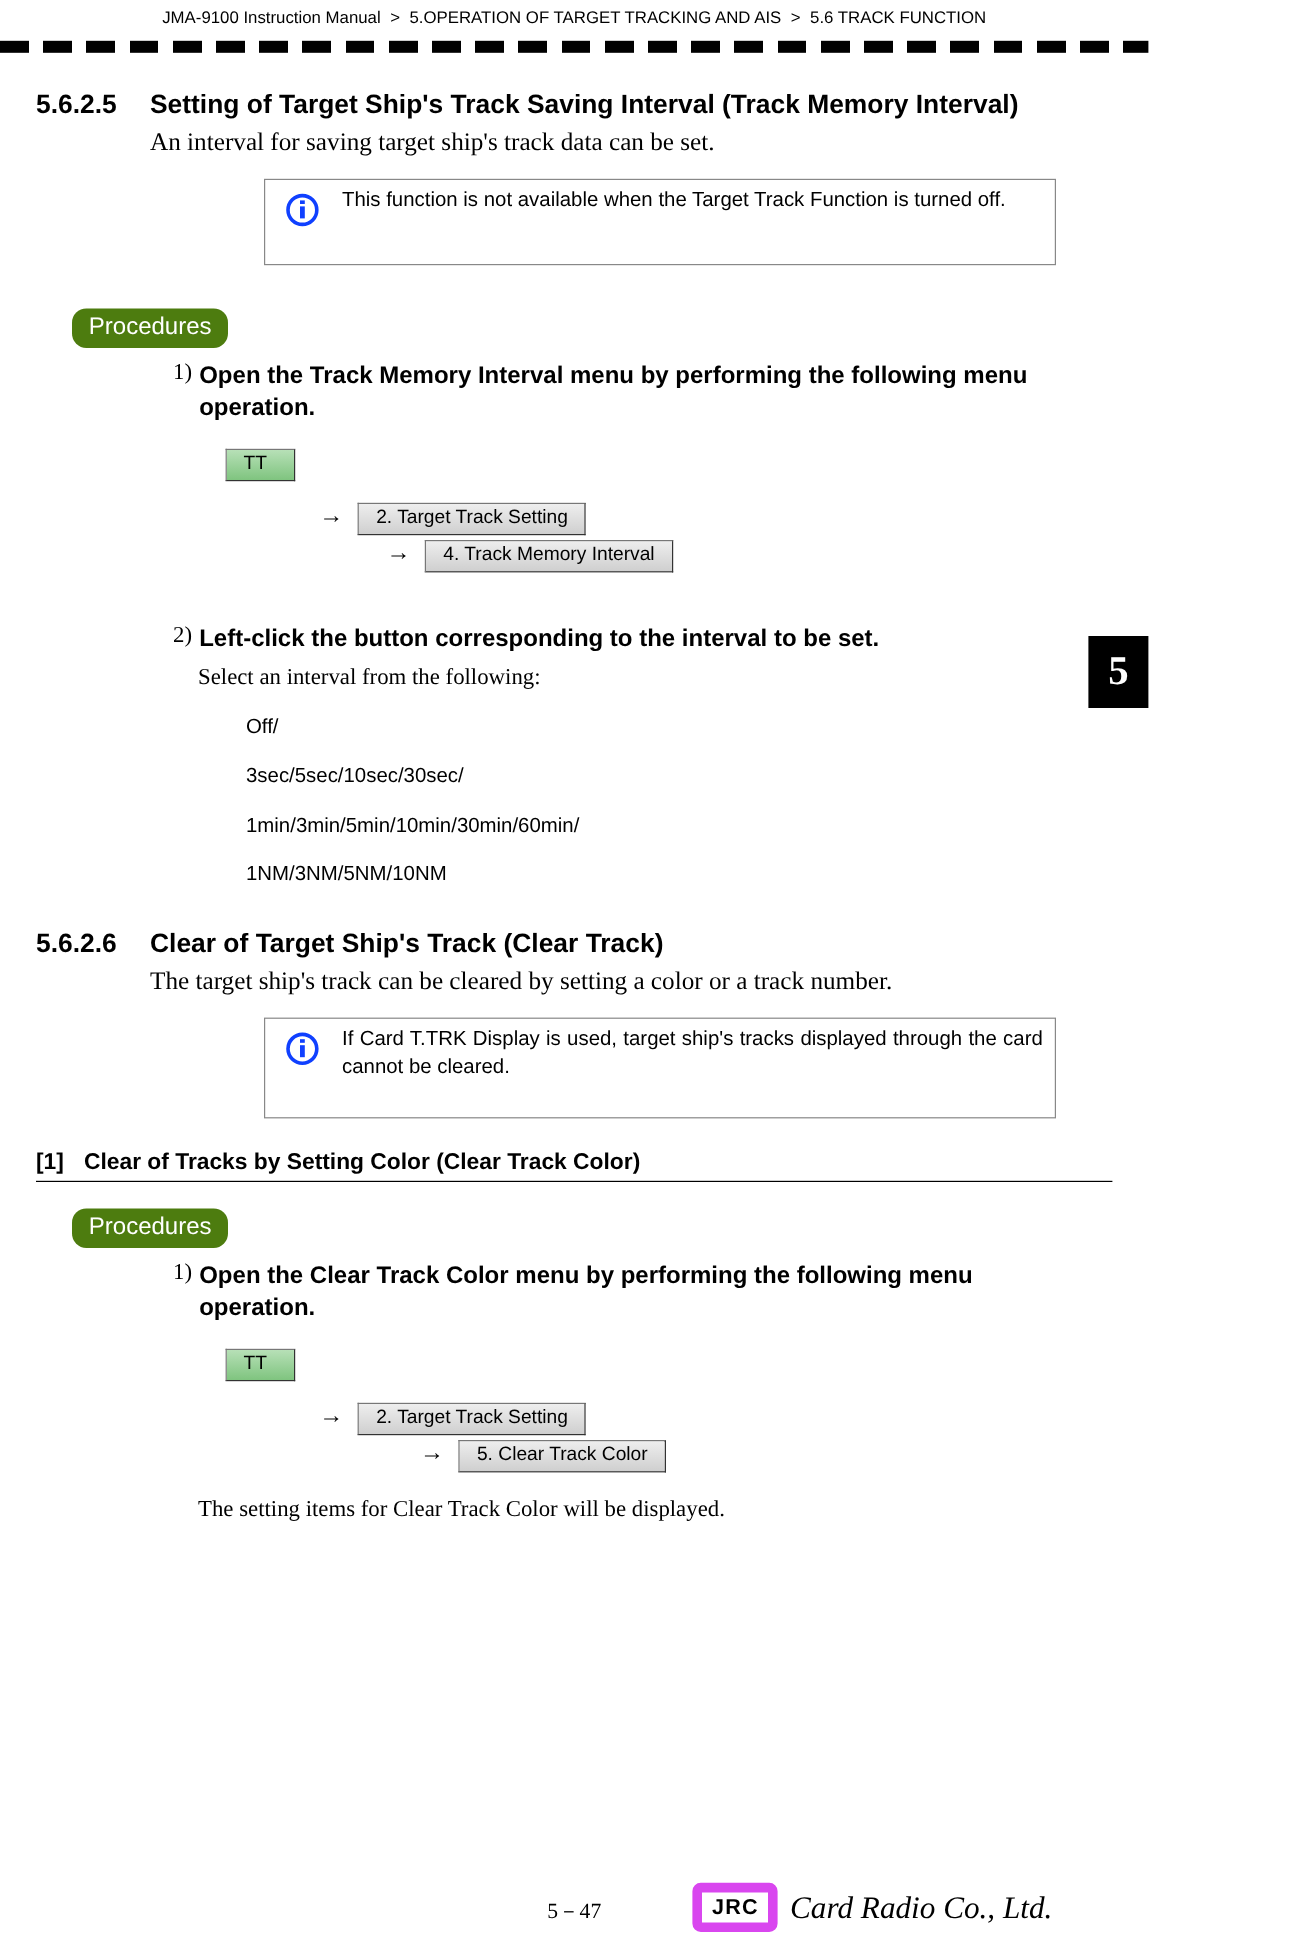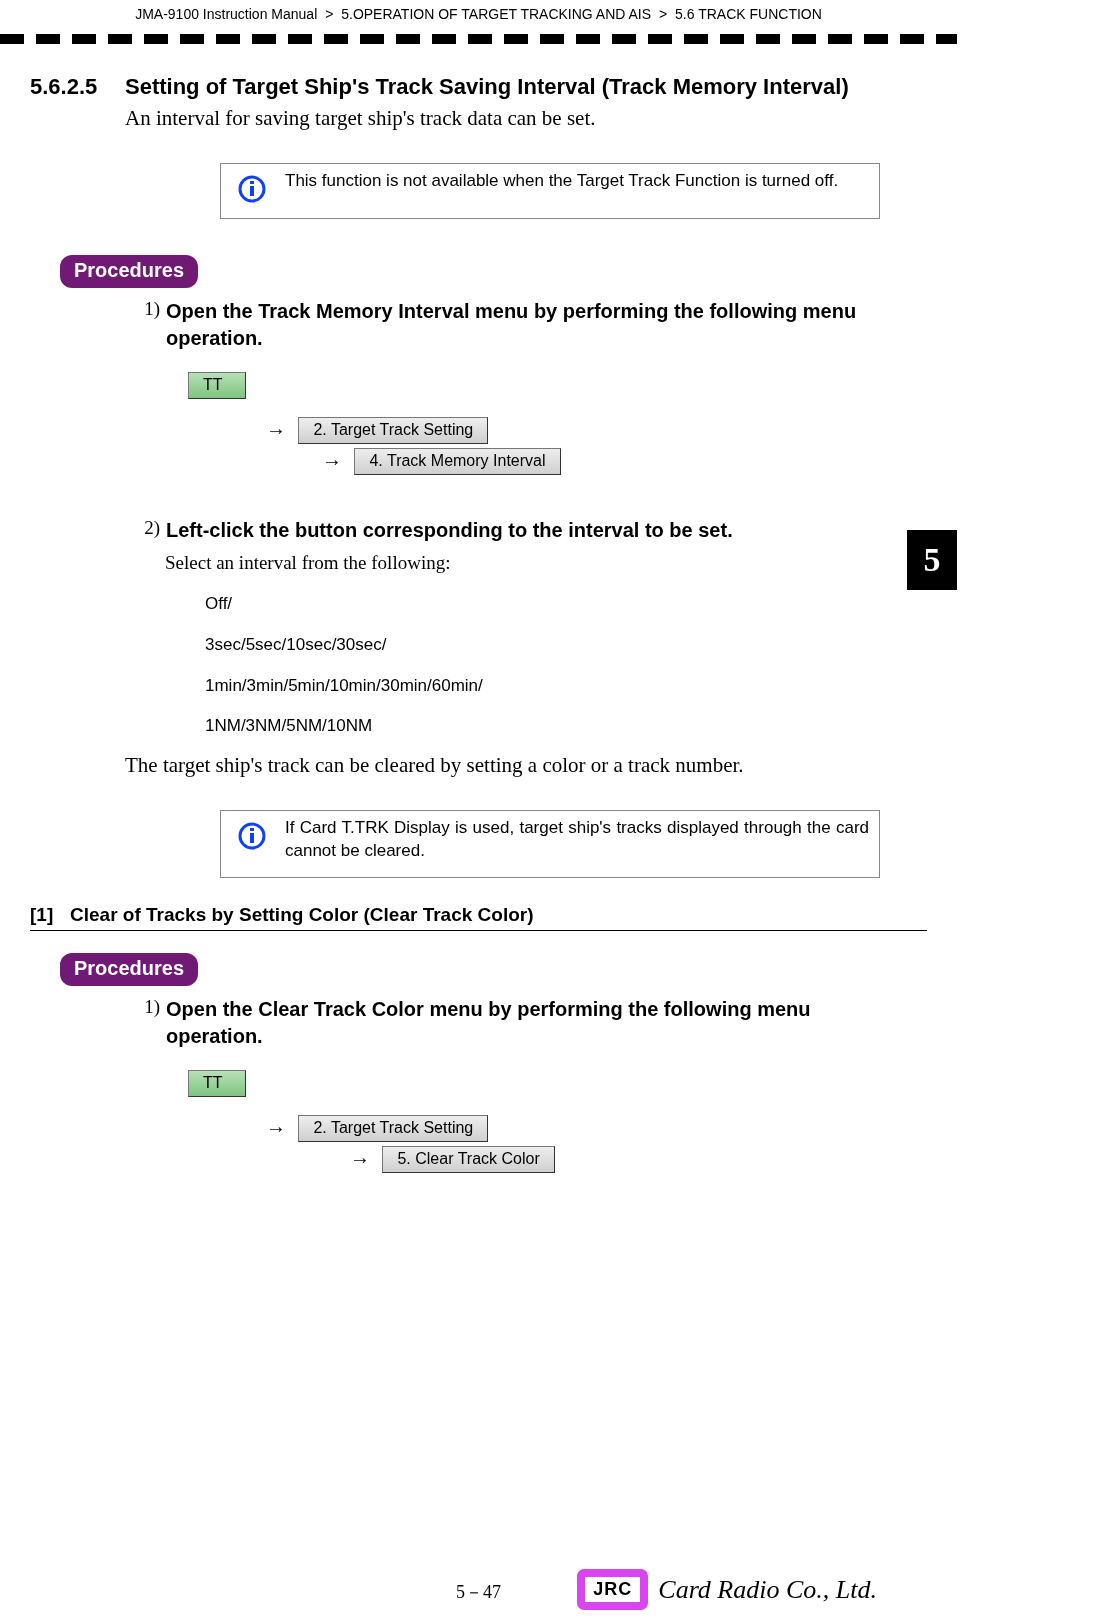--- a/index.html
+++ b/index.html
@@ -33,40 +33,40 @@
   .sec-row { display:flex; align-items: baseline; margin-top: 10px;}
   .sec-num { font-weight: bold; font-size: 22px; width: 95px; }
   .sec-title { font-weight: bold; font-size: 22px; flex:1; }
   .body-text {
     font-family: "Times New Roman", Times, serif;
     font-size: 21px;
     margin-left: 95px;
     margin-top: 6px;
   }
   .info-box {
-    margin: 32px 0 18px 190px;
+    margin: 18px 0 18px 190px;
     width: 660px;
     border: 1px solid #888;
     display: flex;
     align-items: flex-start;
-    padding: 6px 10px 14px 10px;
+    padding: 6px 10px 30px 10px;
     box-sizing: border-box;
   }
   .info-icon {
     width: 30px; height: 30px; flex: 0 0 30px;
     margin: 4px 18px 0 6px;
     position: relative;
   }
   .info-icon svg { width: 30px; height: 30px; display:block;}
   .info-text { font-size: 17px; line-height: 1.35; }
   .info-text.justify { text-align: justify; }
   .proc-label {
     display:inline-block;
-    background:#701a75; color:#fff;
-    font-weight:bold; font-size:20px;
+    background:#4d7c0f; color:#fff;
+    font-weight:normal; font-size:20px;
     padding:4px 14px 6px 14px;
     border-radius:12px;
     margin: 18px 0 6px 30px;
   }
   .step-row { display:flex; margin-left: 95px; margin-top:4px; }
   .step-num { font-family: "Times New Roman", serif; font-size: 19px; width: 35px; text-align:right; padding-right:6px;}
   .step-title { font-weight:bold; font-size: 20px; flex:1; line-height:1.35;}
   .step-body { font-family:"Times New Roman", serif; font-size:19px; margin-left:135px; margin-top:8px;}
   .opts { margin-left: 175px; font-size:17px; line-height:2.4; margin-top:10px;}
   .menu-path { margin: 18px 0 18px 158px; }
@@ -173,20 +173,24 @@
     </div>
     <div class="step-body">Select an interval from the following:</div>
     <div class="opts">
       <div>Off/</div>
       <div>3sec/5sec/10sec/30sec/</div>
       <div>1min/3min/5min/10min/30min/60min/</div>
       <div>1NM/3NM/5NM/10NM</div>
     </div>
 
     
+    <div class="sec-row" style="margin-top:24px;">
+      <div class="sec-num">5.6.2.6</div>
+      <div class="sec-title">Clear of Target Ship's Track (Clear Track)</div>
+    </div>
     <div class="body-text">The target ship's track can be cleared by setting a color or a track number.</div>
 
     <div class="info-box">
       <div class="info-icon">
         <svg viewBox="0 0 30 30">
             <circle cx="15" cy="15" r="12" fill="none" stroke="#1040ff" stroke-width="3"></circle>
             <rect x="13" y="12" width="4" height="10" fill="#1040ff"></rect>
             <rect x="13" y="7" width="4" height="3" fill="#1040ff"></rect>
           </svg>
       </div>
@@ -213,20 +217,21 @@
       <div class="indent1">
         <span class="arrow">→</span>
         <span class="menu-btn">2. Target Track Setting</span>
       </div>
       <div class="indent2b">
         <span class="arrow">→</span>
         <span class="menu-btn">5. Clear Track Color</span>
       </div>
     </div>
 
+    <div class="step-body">The setting items for Clear Track Color will be displayed.</div>
   </div>
 
   <div class="footer">
     <span class="pg">5－47</span>
   </div>
   <div class="brand">
     <span class="jrc-box">JRC</span>
     <span class="brand-script">Card Radio Co., Ltd.</span>
   </div>
 

